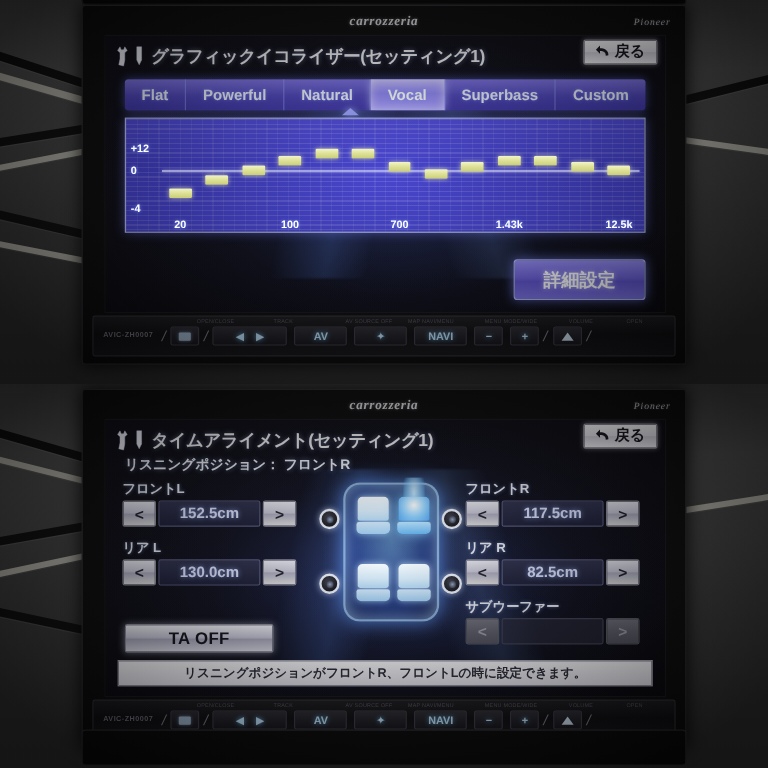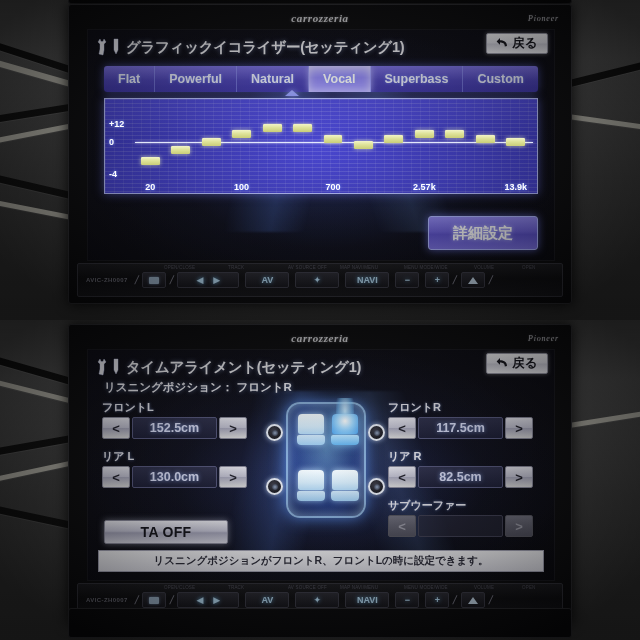--- a/index.html
+++ b/index.html
@@ -396,22 +396,22 @@
           <div class="eq-band" style="left: 218.557px; width: 18.8862px; top: 36.25px;"></div>
           <div class="eq-band" style="left: 249.018px; width: 18.8862px; top: 41.75px;"></div>
           <div class="eq-band" style="left: 279.48px; width: 18.8862px; top: 36.25px;"></div>
           <div class="eq-band" style="left: 309.942px; width: 18.8862px; top: 30.75px;"></div>
           <div class="eq-band" style="left: 340.403px; width: 18.8862px; top: 30.75px;"></div>
           <div class="eq-band" style="left: 370.865px; width: 18.8862px; top: 36.25px;"></div>
           <div class="eq-band" style="left: 401.326px; width: 18.8862px; top: 39px;"></div>
           <div class="eq-freq" style="left: 45.2308px;">20</div>
           <div class="eq-freq" style="left: 136.615px;">100</div>
           <div class="eq-freq" style="left: 228px;">700</div>
-          <div class="eq-freq" style="left: 319.385px;">2.57k</div>
-          <div class="eq-freq" style="left: 410.769px;">13.9k</div>
+          <div class="eq-freq" style="left: 319.385px;">1.43k</div>
+          <div class="eq-freq" style="left: 410.769px;">12.5k</div>
         </div>
 
       <div class="btn-detail">
         <span>詳細設定</span>
       </div>
     </div>
 
     <div class="hwstrip">
       <span class="hw-tiny" style="left:86px;">OPEN/CLOSE</span>
       <span class="hw-tiny" style="left:150px;">TRACK</span>

